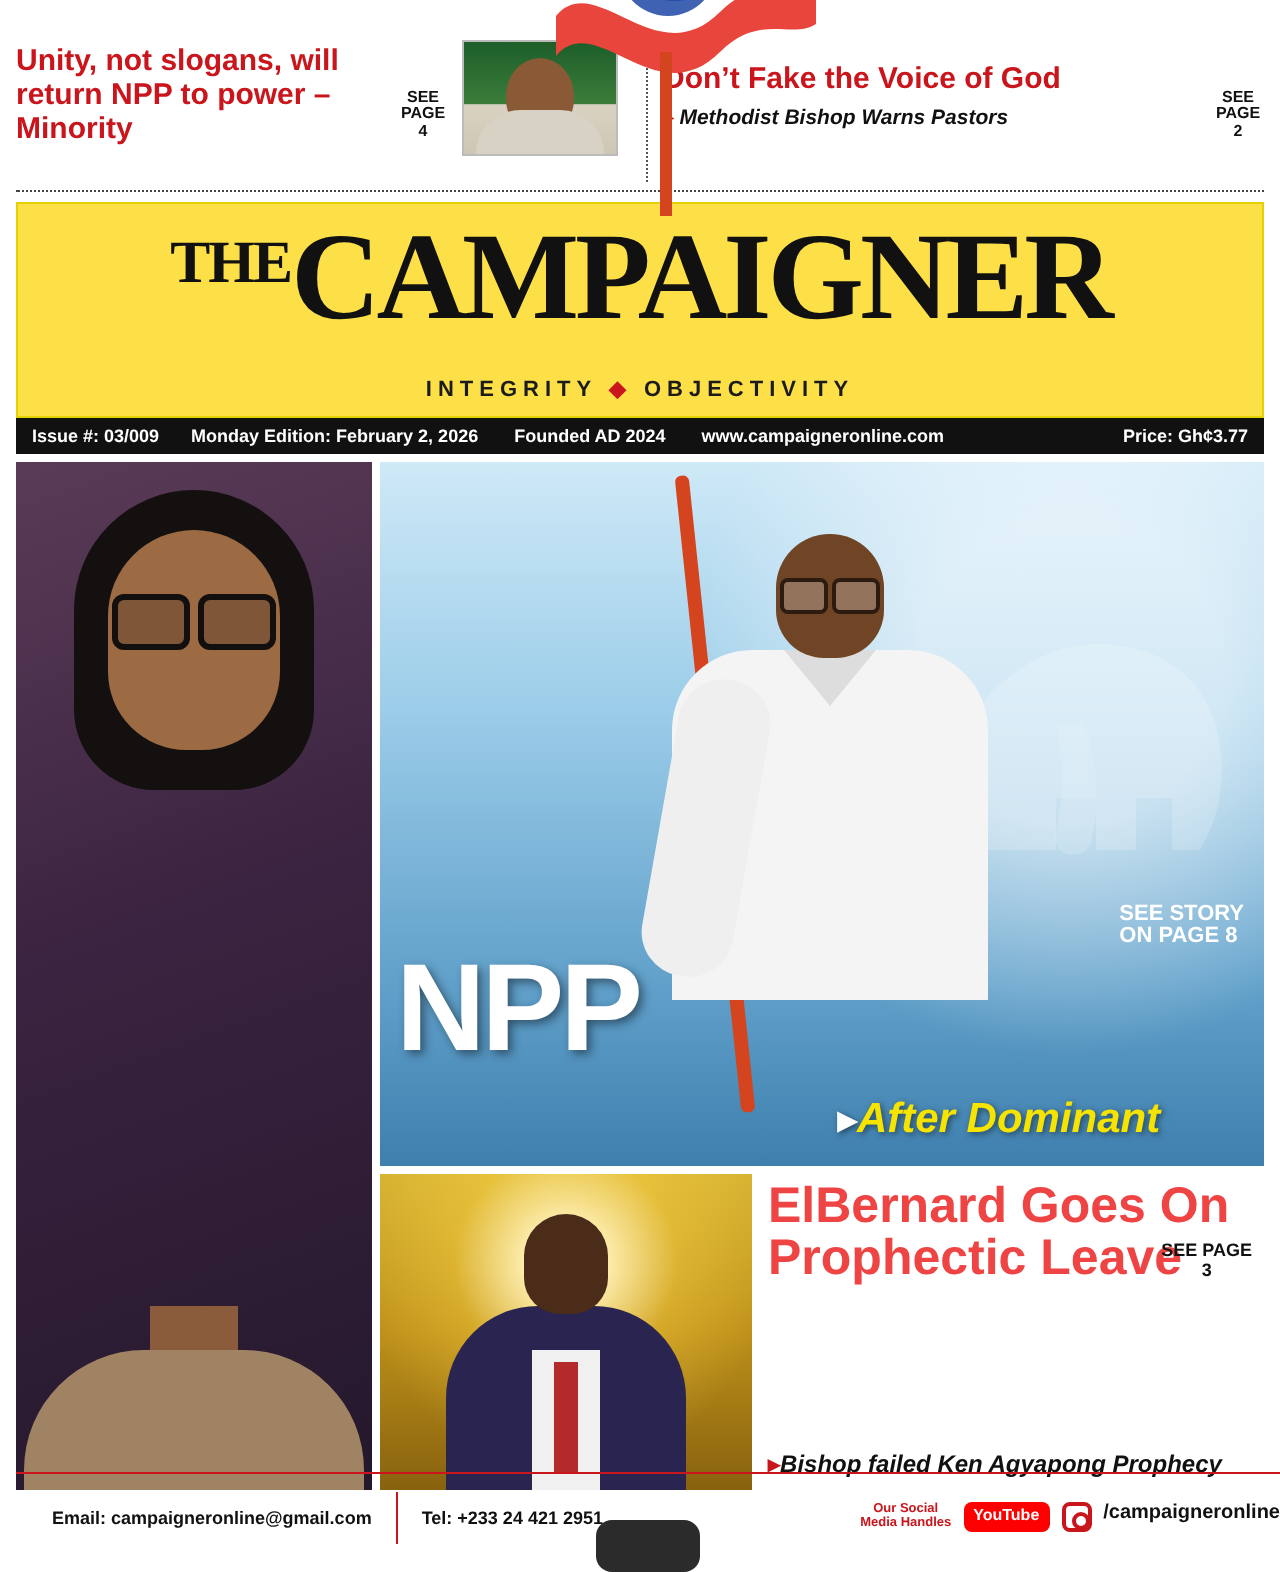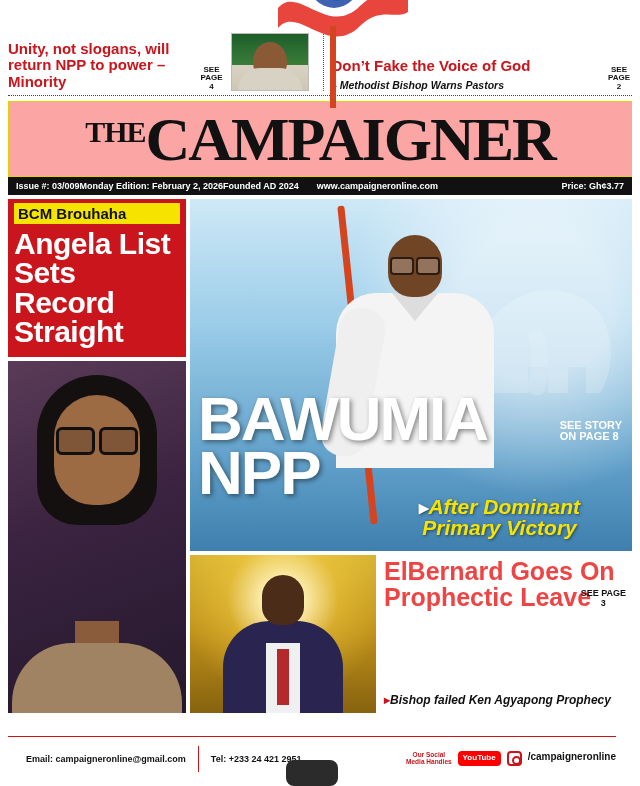--- a/index.html
+++ b/index.html
@@ -19,21 +19,21 @@
   
   .teaser-strip {
     display: flex;
     height: 90px;
     border-bottom: 1px dotted #444;
     padding-bottom: 4px;
   }
   .teaser {
     display: flex;
     flex: 1;
-    align-items: flex-end;
+    align-items: center;
     gap: 6px;
   }
   .teaser-left { padding-right: 6px; }
   .teaser-divider {
     width: 0; border-left: 1px dotted #555;
     margin: 0 8px;
   }
   .teaser-head {
     font-weight: bold;
     font-size: 15px;
@@ -86,22 +86,22 @@
   }
   .tp-bg {
     position: absolute; inset: 0;
     background: linear-gradient(180deg,#1d5e2a 0%,#3a7d39 55%,#d9d2c2 56%,#cfc7b5 100%);
   }
 
   
   .masthead {
     position: relative;
     margin-top: 5px;
-    background: #fca5a5;
-    height: 76px;
+    background: #fde047;
+    height: 108px;
     border: 1px solid #e1d200;
     overflow: hidden;
   }
   .masthead-title {
     position: absolute;
     top: 6px; left: 0; right: 0;
     text-align: center;
     font-family: "Liberation Serif", serif;
     font-weight: bold;
     font-size: 62px;
@@ -143,22 +143,22 @@
     display: flex;
     align-items: center;
     font-size: 9px;
     font-weight: bold;
     padding: 0 8px;
     position: relative;
     z-index: 5;
   }
   .infobar span { white-space: nowrap; }
   .ib-issue { flex: 0 0 auto; }
-  .ib-edition { }
-  .ib-founded { }
+  .ib-edition { margin-left: 16px; }
+  .ib-founded { margin-left: 18px; }
   .ib-web { margin-left: 18px; }
   .ib-price { margin-left: auto; }
 
   
   .main {
     display: flex;
     gap: 4px;
     margin-top: 4px;
     height: 514px;
   }
@@ -418,21 +418,21 @@
     position: absolute;
     right: 6px; top: 34px;
     font-size: 9px; font-weight: bold;
     text-align: center; line-height: 1.1;
     color: #111;
   }
 
   
   .footer {
     position: absolute;
-    left: 8px; right: 24px; bottom: 6px;
+    left: 8px; right: 0; bottom: 6px;
     height: 44px;
     border-top: 1px solid #c9151b;
     display: flex;
     align-items: center;
     font-size: 9px;
     color: #111;
   }
   .f-email { font-weight: bold; flex: 0 0 auto; padding-left: 18px; }
   .f-divider { width: 1px; height: 26px; background: #c9151b; margin: 0 12px; }
   .f-tel { font-weight: bold; }
@@ -507,20 +507,25 @@
         <div>SEE PAGE</div>
         <div>2</div>
       </div>
     </div>
   </div>
 
   <div class="masthead">
     <div class="masthead-title">
       <span class="the">THE</span><span>CAMPAIGNER</span>
     </div>
+    <div class="masthead-sub">
+      <span>INTEGRITY</span>
+      <span class="dot">◆</span>
+      <span>OBJECTIVITY</span>
+    </div>
   </div>
 
   <svg class="flag-overlay" viewBox="0 0 145 200">
     <path d="M10 120 C 30 96, 60 150, 92 118 C 112 98, 128 112, 140 104 L 140 40 C 126 50, 110 36, 90 56 C 58 88, 30 34, 10 58 Z" fill="#e8463c"></path>
     <path d="M10 100 C 30 76, 60 130, 92 98 C 112 78, 128 92, 140 84 L 140 46 C 126 54, 110 40, 90 60 C 58 92, 30 38, 10 62 Z" fill="#ffffff"></path>
     <path d="M10 84 C 30 60, 60 114, 92 82 C 112 62, 128 76, 140 68 L 140 40 C 126 48, 110 34, 90 54 C 58 86, 30 32, 10 56 Z" fill="#2a5fc9"></path>
     <ellipse cx="66" cy="72" rx="26" ry="28" fill="#1d46a6" opacity="0.85"></ellipse>
     <path d="M52 80 q6 -22 16 -22 q12 0 14 20 q-4 10 -14 10 q-12 0 -16 -8 z" fill="#ffffff" opacity="0.9"></path>
     <rect x="62" y="118" width="6" height="82" fill="#d4441f"></rect>
   </svg>
@@ -529,25 +534,20 @@
     <span class="ib-issue">Issue #: 03/009</span>
     <span class="ib-edition">Monday Edition: February 2, 2026</span>
     <span class="ib-founded">Founded AD 2024</span>
     <span class="ib-web">www.campaigneronline.com</span>
     <span class="ib-price">Price: Gh¢3.77</span>
   </div>
 
   <div class="main">
 
     <div class="col-left">
-      <div class="left-red">
-        <div class="bcm-kicker">BCM Brouhaha</div>
-        <div class="left-red-head">Angela List Sets Record Straight</div>
-        <div class="left-see">SEE PAGE 2</div>
-      </div>
       <div class="left-photo">
         <div class="lp-hair"></div>
         <div class="lp-face"></div>
         <div class="lp-glass"></div>
         <div class="lp-neck"></div>
         <div class="lp-body"></div>
       </div>
     </div>
 
     <div class="col-right">
@@ -568,27 +568,25 @@
           <div class="hm-head"></div>
           <div class="hm-glass"></div>
         </div>
 
         <div class="hero-seestory">
           <div>SEE STORY</div>
           <div>ON PAGE 8</div>
         </div>
 
         <div class="hero-headline">
-          <div>BAWUMIA</div>
           <div>NPP</div>
         </div>
 
         <div class="hero-sub">
           <span class="caret">▸</span><span>After Dominant</span>
-          <div>Primary Victory</div>
         </div>
       </div>
 
       <div class="bottom-story">
         <div class="bs-photo">
           <div class="bsp-glow"></div>
           <div class="bsp-body"></div>
           <div class="bsp-shirt"></div>
           <div class="bsp-tie"></div>
           <div class="bsp-head"></div>

